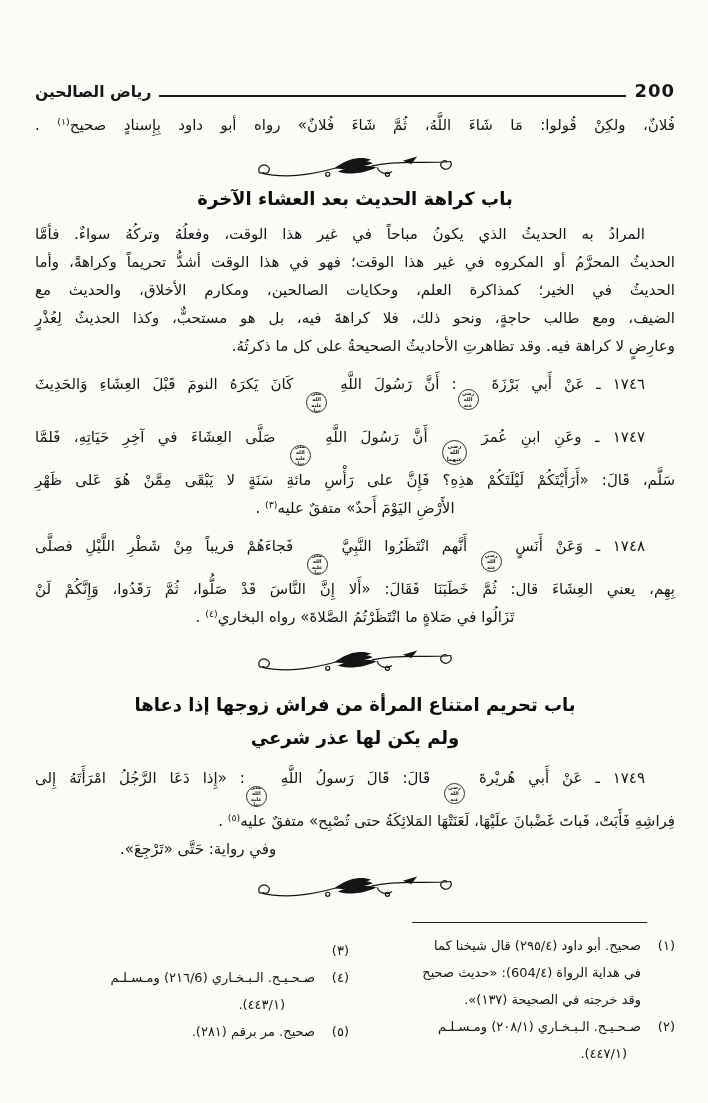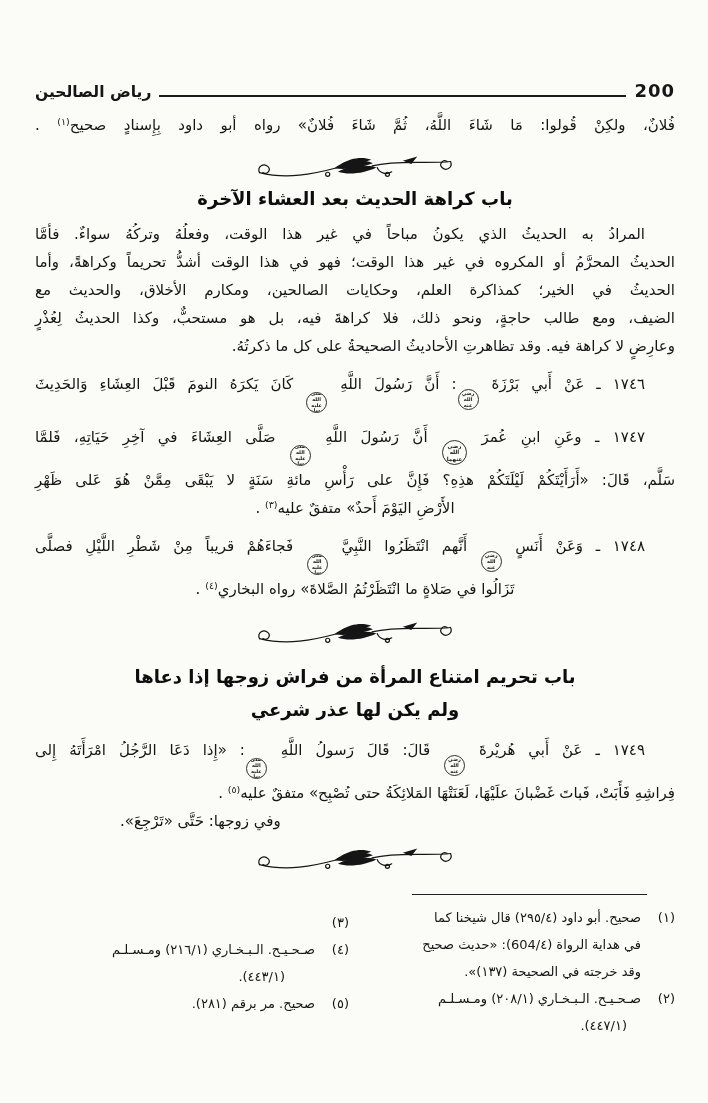--- a/index.html
+++ b/index.html
@@ -122,39 +122,40 @@
   </div>
 
   <div class="hadith">
     <div class="tl j ind">١٧٤٧ ـ وعَنِ ابنِ عُمرَ <span class="hon big">رضي الله عنهما</span> أَنَّ رَسُولَ اللَّهِ <span class="hon">صلى الله عليه وسلم</span> صَلَّى العِشَاءَ في آخِرِ حَيَاتِهِ، فَلمَّا</div>
     <div class="tl j">سَلَّم، قَالَ: «أَرَأَيْتَكُمْ لَيْلَتَكُمْ هذِهِ؟ فَإِنَّ على رَأْسِ مائةِ سَنَةٍ لا يَبْقَى مِمَّنْ هُوَ عَلى ظَهْرِ</div>
     <div class="tl c">الأَرْضِ اليَوْمَ أَحدٌ» متفقٌ عليه<sup class="fnref">(٣)</sup> .</div>
   </div>
 
   <div class="hadith">
     <div class="tl j ind">١٧٤٨ ـ وَعَنْ أَنَسٍ <span class="hon">رضي الله عنه</span> أَنَّهم انْتَظَرُوا النَّبِيَّ <span class="hon">صلى الله عليه وسلم</span> فَجاءَهُمْ قريباً مِنْ شَطْرِ اللَّيْلِ فصلَّى</div>
+    <div class="tl j">بِهِم، يعني العِشَاءَ قال: ثُمَّ خَطَبَنَا فَقَالَ: «أَلا إِنَّ النَّاسَ قَدْ صَلُّوا، ثُمَّ رَقَدُوا، وَإِنَّكُمْ لَنْ</div>
     <div class="tl c">تَزَالُوا في صَلاةٍ ما انْتَظَرْتُمُ الصَّلاةَ» رواه البخاري<sup class="fnref">(٤)</sup> .</div>
   </div>
 
   <div class="flourish-wrap div2">
     <svg width="210" height="29">
         <use href="#flourish"></use>
       </svg>
   </div>
 
   <h2 class="bab bab2">
     <div>باب تحريم امتناع المرأة من فراش زوجها إذا دعاها</div>
     <div>ولم يكن لها عذر شرعي</div>
   </h2>
 
   <div class="hadith">
     <div class="tl j ind">١٧٤٩ ـ عَنْ أَبي هُريْرةَ <span class="hon">رضي الله عنه</span> قَالَ: قَالَ رَسولُ اللَّهِ <span class="hon">صلى الله عليه وسلم</span>: «إِذا دَعَا الرَّجُلُ امْرَأَتَهُ إِلى</div>
     <div class="tl s">فِراشِهِ فَأَبَتْ، فَباتَ غَضْبانَ علَيْهَا، لَعَنَتْهَا المَلائِكَةُ حتى تُصْبِح» متفقٌ عليه<sup class="fnref">(٥)</sup> .</div>
     <div class="tl rewaya">
-      <span class="rewaya-inner">وفي زوجها: حَتَّى «تَرْجِعَ».</span>
+      <span class="rewaya-inner">وفي رواية: حَتَّى «تَرْجِعَ».</span>
     </div>
   </div>
 
   <div class="flourish-wrap div3">
     <svg width="210" height="29">
         <use href="#flourish"></use>
       </svg>
   </div>
 
   <div class="fnwrap">
@@ -176,21 +177,21 @@
         </div>
       </div>
     </div>
     <div class="fncol fncol-left">
       <div class="fn">
         <span class="fnm">(٣)</span>
       </div>
       <div class="fn">
         <span class="fnm">(٤)</span>
         <div class="fnt">
-          <div class="fn-line">صـحـيـح. الـبـخـاري (٢١٦/١) ومـسـلـم</div>
+          <div class="fn-line">صـحـيـح. الـبـخـاري (٢١٦/6) ومـسـلـم</div>
           <div class="fn-line cont-md">(٤٤٣/١).</div>
         </div>
       </div>
       <div class="fn">
         <span class="fnm">(٥)</span>
         <div class="fnt">
           <div class="fn-line">صحيح. مر برقم (٢٨١).</div>
         </div>
       </div>
     </div>

